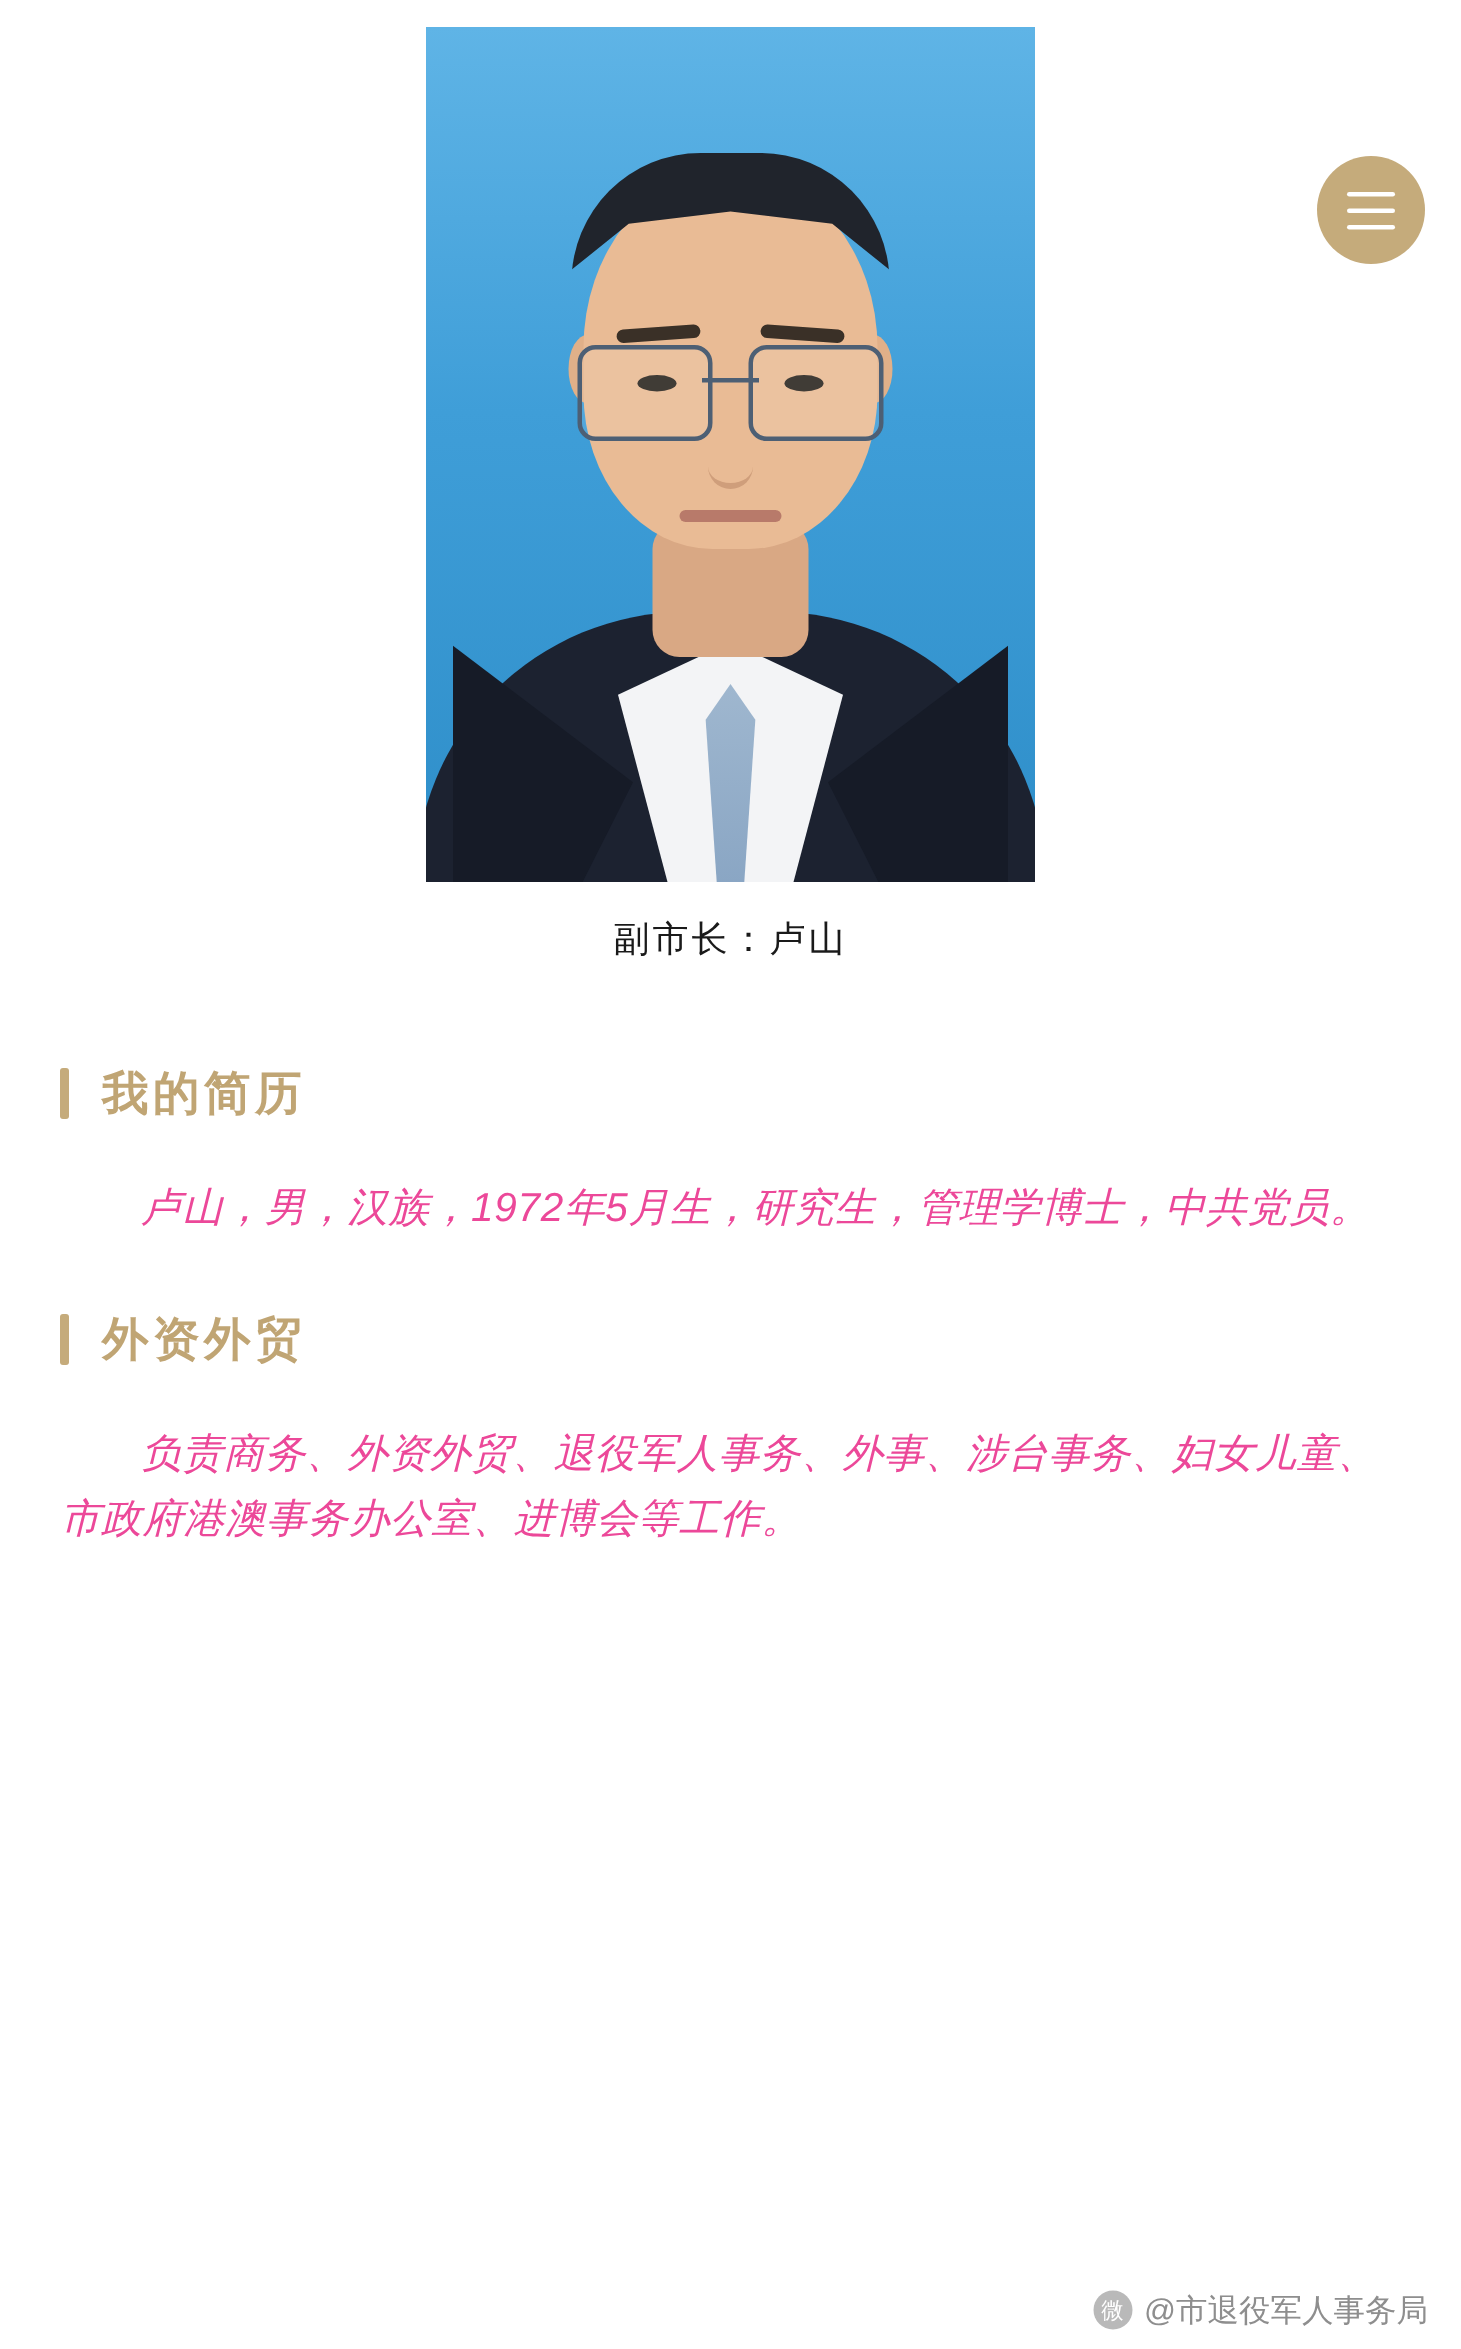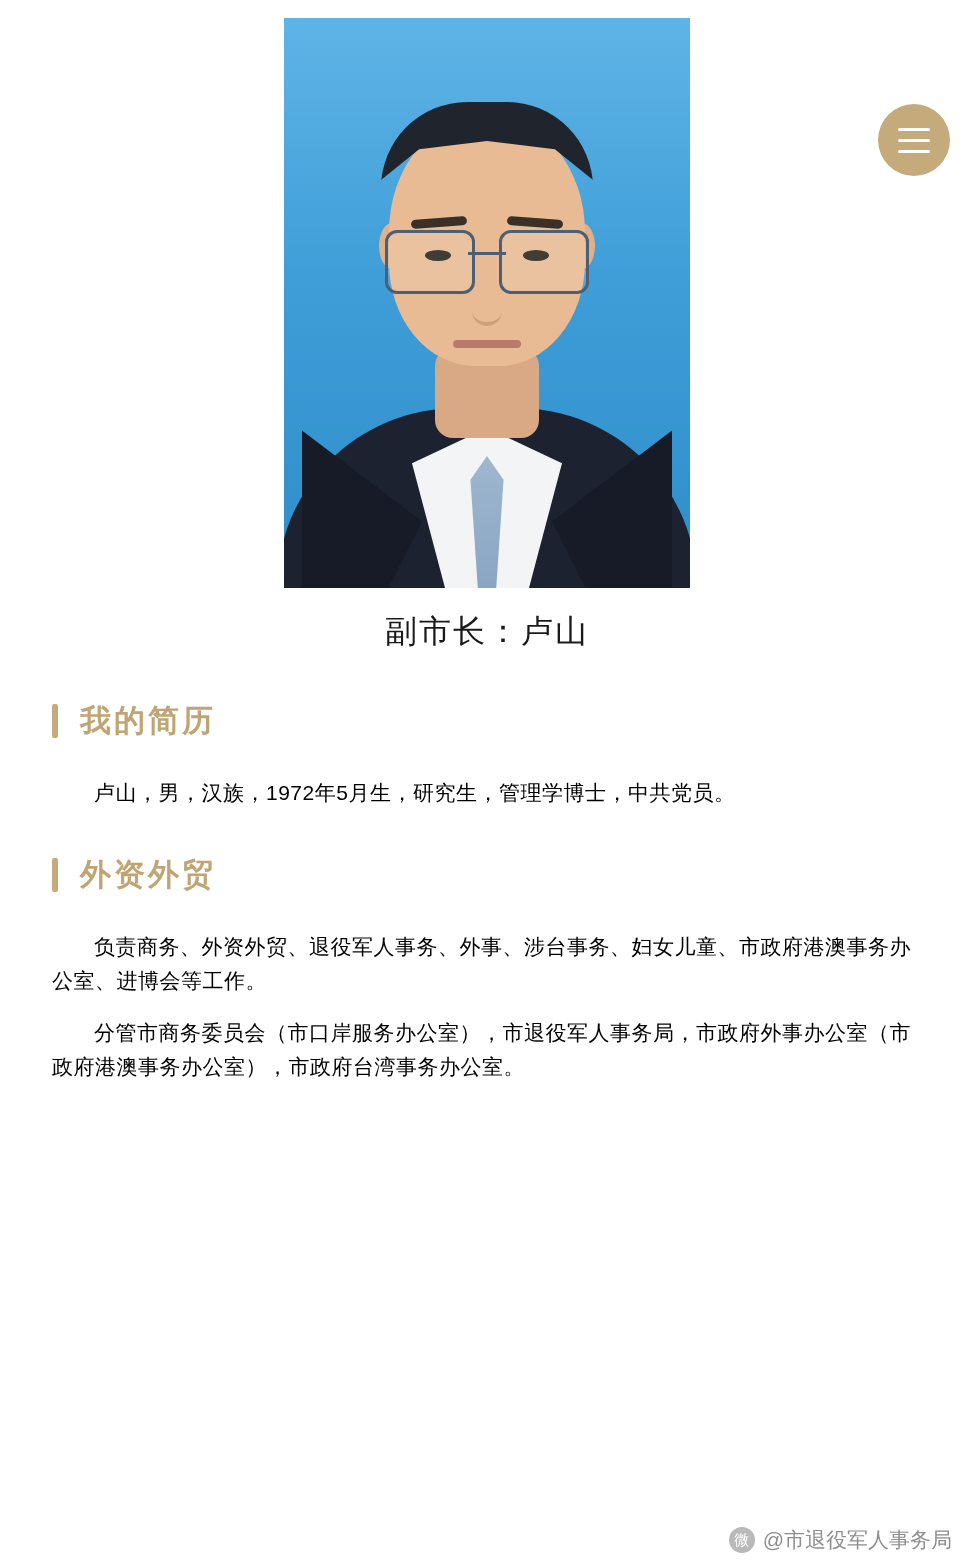--- a/index.html
+++ b/index.html
@@ -201,56 +201,57 @@
     left: 50%;
     transform: translateX(-50%);
     width: 68px;
     height: 8px;
     background: #b87a6a;
     border-radius: 6px;
   }
 
   .caption {
     text-align: center;
-    font-size: 32px;
+    font-size: 24px;
     letter-spacing: 2px;
     margin-top: 22px;
     color: #1a1a1a;
   }
 
   
   .content {
-    padding: 0 52px;
-    margin-top: 46px;
+    padding: 0 40px;
+    margin-top: 66px;
   }
   .section-head {
     display: flex;
     align-items: center;
     gap: 22px;
     margin-bottom: 34px;
   }
   .section-bar {
     width: 6px;
     height: 34px;
     background: #c5ab7b;
     border-radius: 2px;
   }
   .section-title {
     font-size: 31px;
     font-weight: bold;
     color: #c0a574;
     letter-spacing: 3px;
   }
   p.para {
-    font-size: 21px;
+    font-size: 27px;
     line-height: 1.62;
     margin: 0 0 18px 0;
     text-indent: 2em;
     letter-spacing: 0.5px;
-    color: #000000;
+    color: #ec4899;
+    font-style: italic;
   }
   .block { margin-bottom: 44px; }
 
   
   .watermark {
     position: absolute;
     right: 22px;
     bottom: 12px;
     display: flex;
     align-items: center;
@@ -316,21 +317,20 @@
     </div>
     <p class="para">卢山，男，汉族，1972年5月生，研究生，管理学博士，中共党员。</p>
   </div>
 
   <div class="block">
     <div class="section-head">
       <div class="section-bar"></div>
       <div class="section-title">外资外贸</div>
     </div>
     <p class="para">负责商务、外资外贸、退役军人事务、外事、涉台事务、妇女儿童、市政府港澳事务办公室、进博会等工作。</p>
-    <p class="para">分管市商务委员会（市口岸服务办公室），市退役军人事务局，市政府外事办公室（市政府港澳事务办公室），市政府台湾事务办公室。</p>
   </div>
 
 </div>
 
 <div class="watermark">
   <div class="wb-logo">微</div>
   <div>@市退役军人事务局</div>
 </div>
 
 </body></html>

